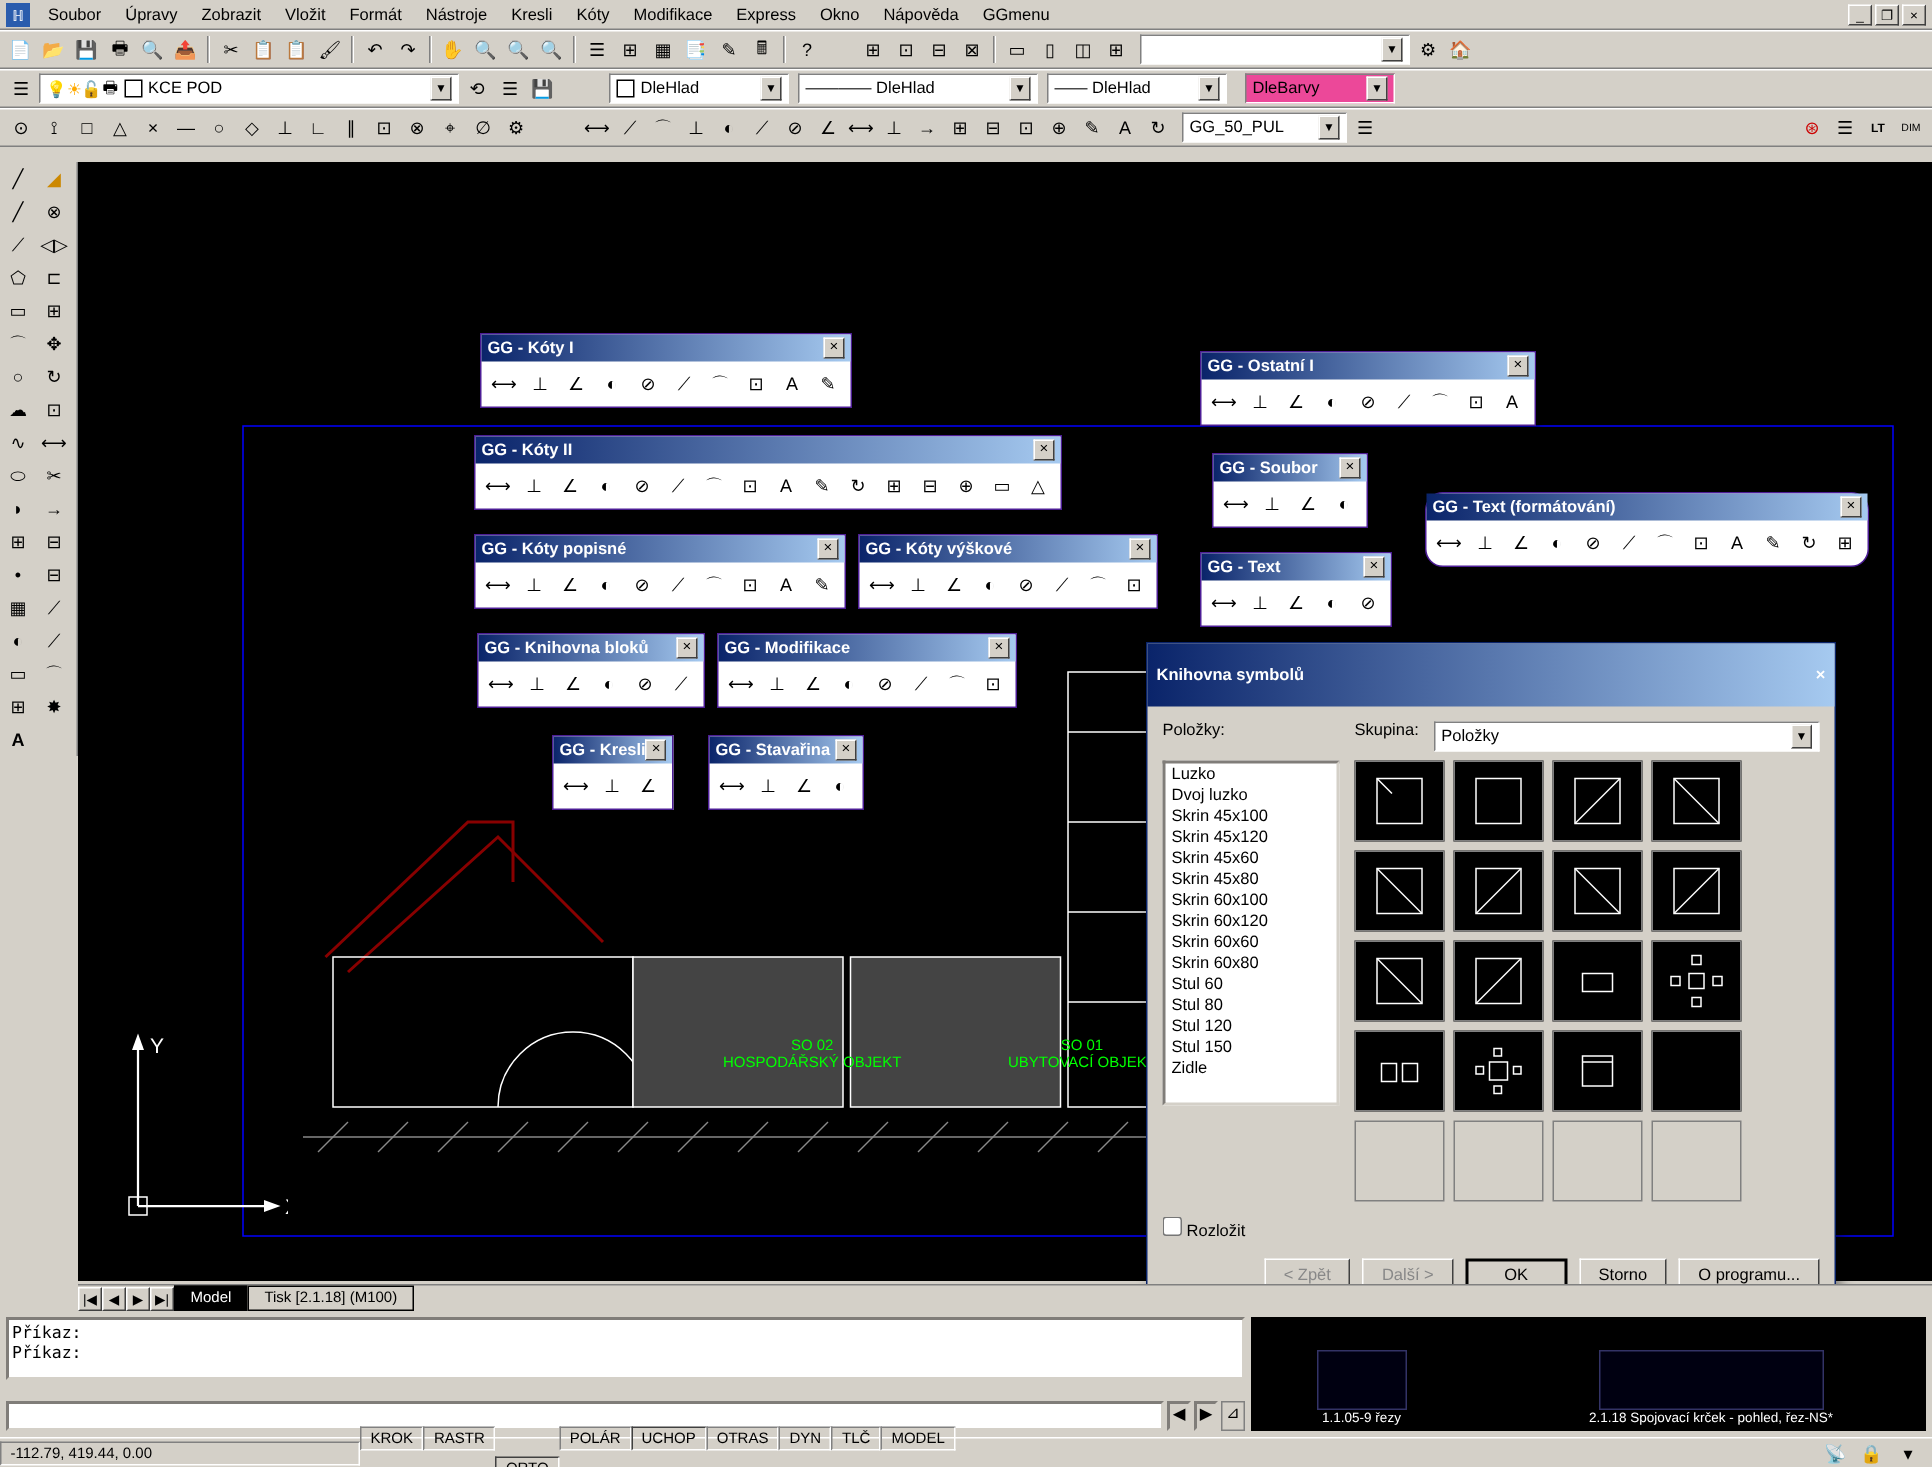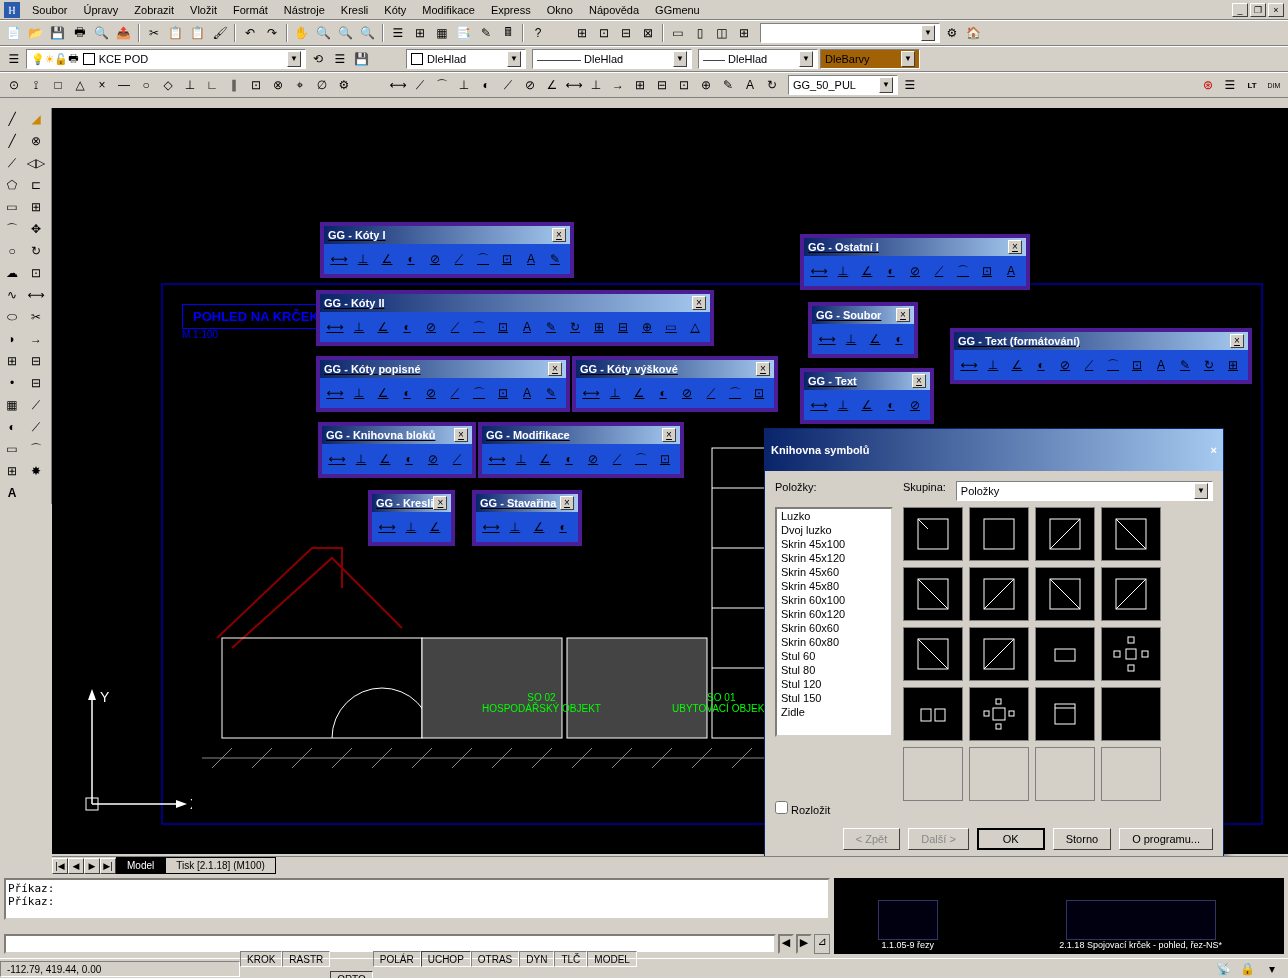--- a/index.html
+++ b/index.html
@@ -21,21 +21,21 @@
 .tab-nav-btn { width: 16px; height: 16px; border: 1px solid; border-color: #fff #404040 #404040 #fff; text-align: center; font-size: 9px; line-height: 14px; }
 .tab { padding: 2px 10px; background: #d4d0c8; border: 1px solid #000; font-size: 10px; }
 .tab.active { background: #000; color: white; }
 .command-area { position: absolute; left: 0; bottom: 20px; right: 0; height: 84px; background: #d4d0c8; display: flex; padding: 4px; gap: 4px; }
 .cmd-history { flex: 1; background: white; border: 2px inset #d4d0c8; font-family: monospace; font-size: 11px; padding: 2px; }
 .cmd-input { flex: 1; background: white; border: 2px inset #d4d0c8; height: 20px; padding: 2px; }
 .preview-panel { width: 450px; background: #000; display: flex; gap: 24px; padding: 4px; color: #fff; font-size: 9px; }
 .preview-thumb { flex: 1; display: flex; flex-direction: column; align-items: center; justify-content: flex-end; }
 .status-bar { position: absolute; left: 0; bottom: 0; right: 0; height: 20px; background: #d4d0c8; display: flex; align-items: center; border-top: 1px solid #fff; font-size: 10px; }
 .status-cell { border: 1px solid; border-color: #808080 #fff #fff #808080; padding: 1px 6px; height: 16px; line-height: 14px; }
-.palette { position: absolute; background: #1d4ed8; border: 4px solid #4c1d95; box-shadow: 2px 2px 4px rgba(0,0,0,0.3); text-decoration: underline; }
+.palette { position: absolute; background: #ffffff; border: 1px solid #4c1d95; box-shadow: 2px 2px 4px rgba(0,0,0,0.3); }
 .palette-title { background: linear-gradient(to right, #0a246a, #a6caf0); color: white; font-weight: bold; padding: 2px 4px; font-size: 11px; display: flex; align-items: center; }
 .palette-title .close { margin-left: auto; width: 14px; height: 14px; background: #d4d0c8; color: black; border: 1px solid; border-color: #fff #404040 #404040 #fff; text-align: center; line-height: 11px; font-size: 10px; font-weight: normal; }
 .palette-body { padding: 4px; display: flex; gap: 2px; flex-wrap: wrap; }
 .palette-body .tb-btn { width: 22px; height: 22px; }
 .dialog { position: absolute; background: #d4d0c8; border: 1px solid #0a246a; box-shadow: 3px 3px 8px rgba(0,0,0,0.4); }
 .dialog-title { background: linear-gradient(to right, #0a246a, #a6caf0); color: white; font-weight: bold; padding: 15px 6px; font-size: 11px; display: flex; }
 .dialog-body { padding: 10px; }
 .dlg-btn { height: 22px; padding: 0 12px; background: #d4d0c8; border: 1px solid; border-color: #fff #404040 #404040 #fff; font-size: 11px; cursor: pointer; }
 .listbox { background: white; border: 2px inset #d4d0c8; overflow: auto; font-size: 11px; }
 .listbox div { padding: 1px 4px; }
@@ -132,21 +132,21 @@
   <div class="tb-btn">☰</div>
   <div class="tb-btn">💾</div>
   <div style="width:30px"></div>
   <div class="combo" style="width:120px">
       <span style="width:12px;height:12px;background:#fff;border:1px solid #000;display:inline-block;margin-right:4px"></span>
       <span>DleHlad</span>
       <div class="dropdown-btn">▼</div>
     </div>
   <div class="combo" style="width:160px;margin-left:4px"><span>————</span>&nbsp;<span>DleHlad</span><div class="dropdown-btn">▼</div></div>
   <div class="combo" style="width:120px;margin-left:4px"><span>——</span>&nbsp;<span>DleHlad</span><div class="dropdown-btn">▼</div></div>
-  <div class="combo" style="width:100px;margin-left:0;background:#a16207">
+  <div class="combo" style="width:100px;margin-left:10px;background:#ec4899">
       <span>DleBarvy</span>
       <div class="dropdown-btn">▼</div>
     </div>
 </div>
 
 <div class="toolbar-row">
   <div class="tb-btn">⊙</div>
   <div class="tb-btn">⟟</div>
   <div class="tb-btn">□</div>
   <div class="tb-btn">△</div>
@@ -267,24 +267,20 @@
         <line x1="440" y1="660" x2="460" y2="640"></line>
         <line x1="480" y1="660" x2="500" y2="640"></line>
         <line x1="520" y1="660" x2="540" y2="640"></line>
         <line x1="560" y1="660" x2="580" y2="640"></line>
         <line x1="600" y1="660" x2="620" y2="640"></line>
         <line x1="640" y1="660" x2="660" y2="640"></line>
         <line x1="680" y1="660" x2="700" y2="640"></line>
       </g>
     </g>
   </svg>
-  <div style="position:absolute;left:130px;top:196px">
-    <div class="drawing-text-title">POHLED NA KRČEK</div>
-    <div class="drawing-text-scale">M 1:100</div>
-  </div>
   <div style="position:absolute;left:430px;top:584px" class="drawing-obj-label">
     <div>SO 02</div>
       <div>HOSPODÁŘSKÝ OBJEKT</div>
   </div>
   <div style="position:absolute;left:620px;top:584px" class="drawing-obj-label">
     <div>SO 01</div>
       <div>UBYTOVACÍ OBJEKT</div>
   </div>
 
   <svg class="ucs-icon" width="120" height="140">
@@ -463,21 +459,21 @@
         <span class="close">×</span>
       </div>
       <div class="palette-body" style="">
         <div class="tb-btn">⟷</div>
         <div class="tb-btn">⊥</div>
         <div class="tb-btn">∠</div>
         <div class="tb-btn">◐</div>
         <div class="tb-btn">⊘</div>
       </div>
     </div>
-    <div class="palette" style="left: 950px; top: 328px;">
+    <div class="palette" style="left: 950px; top: 328px; border-radius: 12px;">
       <div class="palette-title">
         <span>GG - Text (formátování)</span>
         <span class="close">×</span>
       </div>
       <div class="palette-body" style="flex-wrap:nowrap">
         <div class="tb-btn">⟷</div>
         <div class="tb-btn">⊥</div>
         <div class="tb-btn">∠</div>
         <div class="tb-btn">◐</div>
         <div class="tb-btn">⊘</div>
@@ -619,21 +615,21 @@
               <line x1="10" y1="14" x2="30" y2="14" stroke="#fff"></line>
             </svg>
           </div>
           <div class="symbol-cell"></div>
           <div class="symbol-cell" style="background: rgb(212, 208, 200);"></div>
           <div class="symbol-cell" style="background: rgb(212, 208, 200);"></div>
           <div class="symbol-cell" style="background: rgb(212, 208, 200);"></div>
           <div class="symbol-cell" style="background: rgb(212, 208, 200);"></div>
         </div>
     </div>
-    <div style="">
+    <div style="margin-top:10px">
       <label><input type="checkbox" style=""> <span>Rozložit</span></label>
     </div>
     <div style="display:flex;gap:8px;margin-top:12px;justify-content:flex-end">
       <button class="dlg-btn" disabled="" style="color:#888">&lt; Zpět</button>
       <button class="dlg-btn" disabled="" style="color:#888">Další &gt;</button>
       <button class="dlg-btn" style="border:2px solid #000;padding:0 24px">OK</button>
       <button class="dlg-btn">Storno</button>
       <button class="dlg-btn">O programu...</button>
     </div>
   </div>

